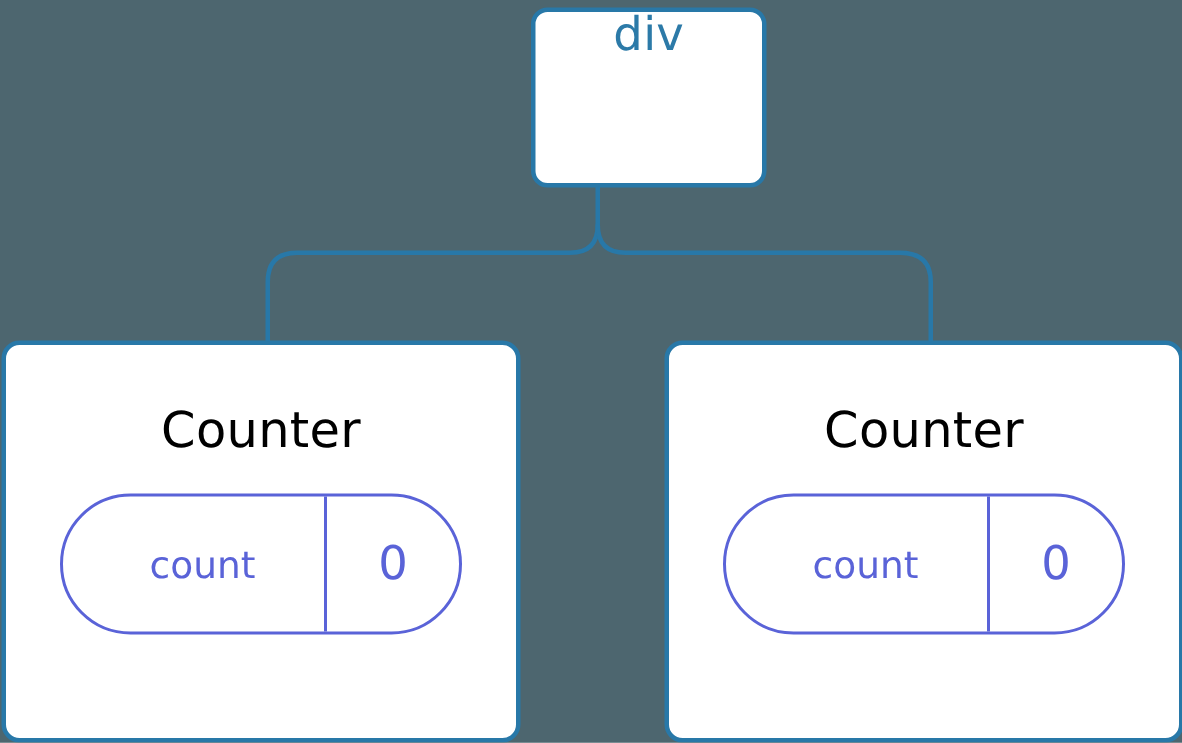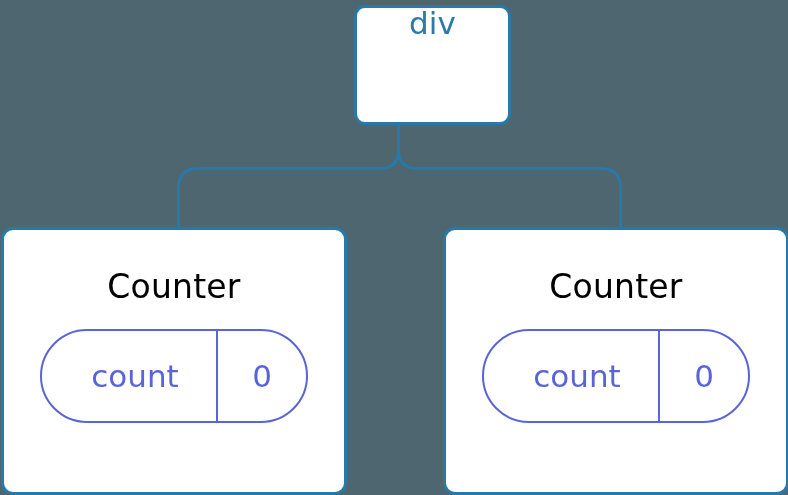--- a/index.html
+++ b/index.html
@@ -91,21 +91,21 @@
     display: flex;
     align-items: stretch;
     background: #ffffff;
   }
   .state-key {
     flex: 0 0 176px;
     display: flex;
     align-items: center;
     justify-content: center;
     border-right: 2px solid #5a63d8;
-    font-size: 31px;
+    font-size: 25px;
     color: #5a63d8;
     line-height: 1;
     padding-left: 12px;
     box-sizing: border-box;
   }
   .state-value {
     flex: 1 1 auto;
     display: flex;
     align-items: center;
     justify-content: center;

